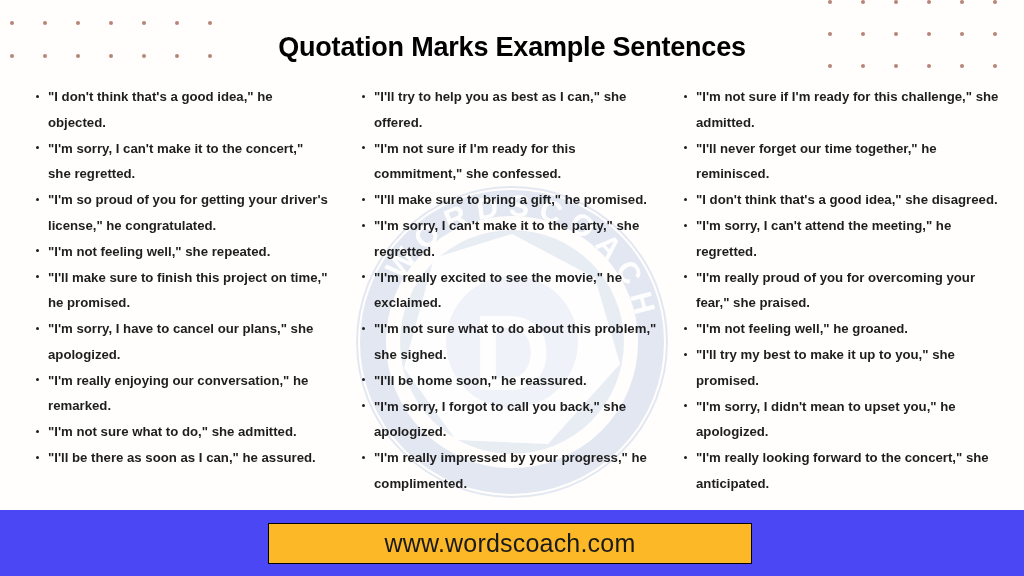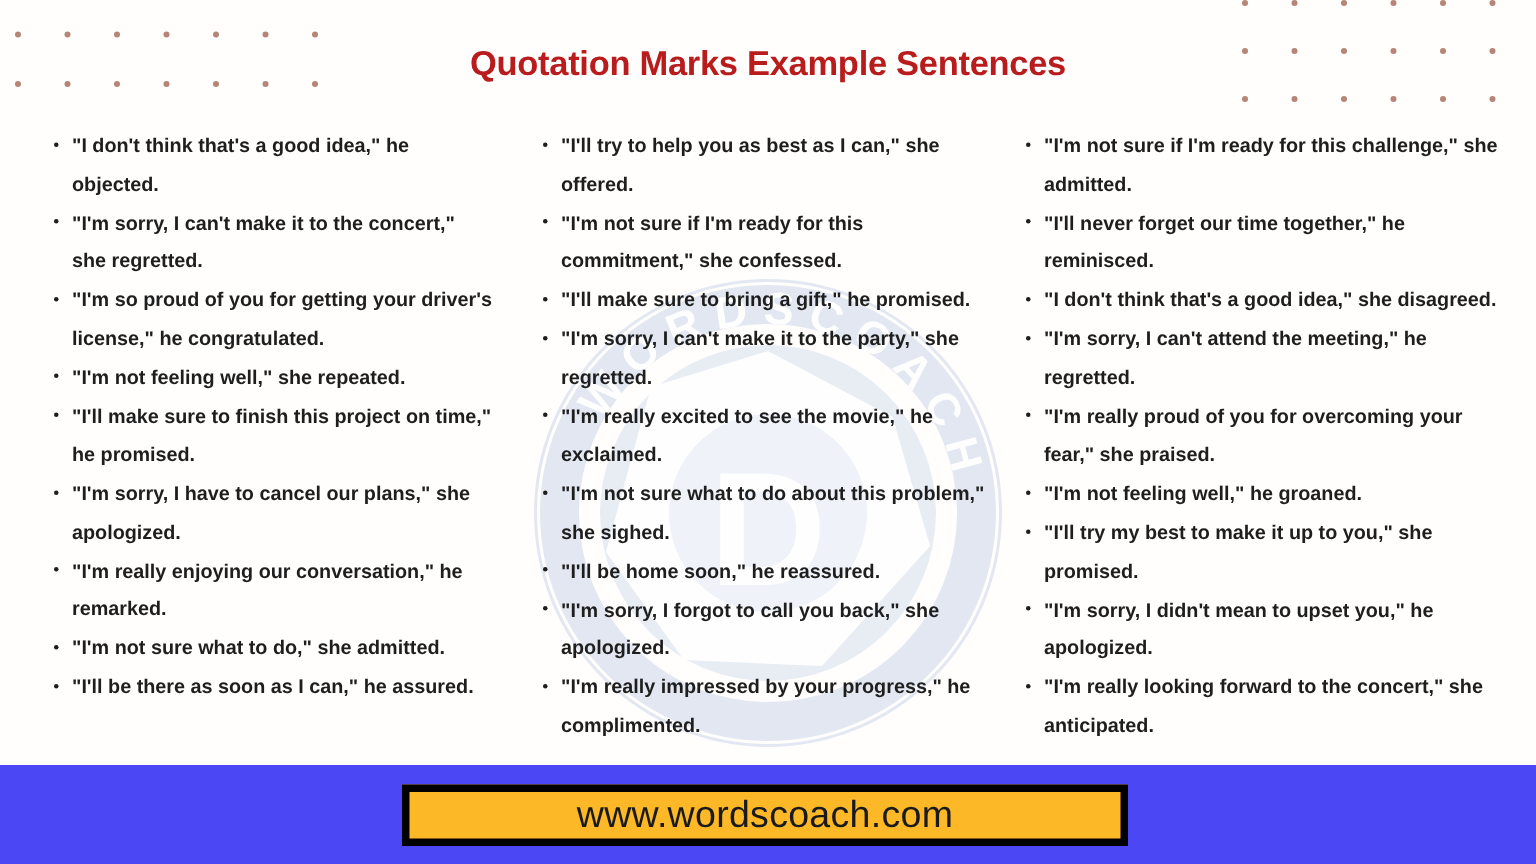--- a/index.html
+++ b/index.html
@@ -53,23 +53,23 @@
     pointer-events: none;
   }
 
   
   #page-title {
     position: absolute;
     top: 14px;
     left: 0;
     width: 1024px;
     text-align: center;
-    font-size: 23px;
+    font-size: 27px;
     font-weight: bold;
-    color: #b91c1c;
+    color: #000000;
     letter-spacing: -0.2px;
     z-index: 3;
   }
 
   
   #columns {
     position: absolute;
     top: 84px;
     left: 0;
     width: 1024px;
@@ -118,21 +118,21 @@
     background: #4b47f5;
     z-index: 4;
   }
   #footer-url-box {
     position: absolute;
     left: 268px;
     top: 13px;
     width: 484px;
     height: 41px;
     background: #fcb827;
-    border: 5px solid #000000;
+    border: 1px solid #000000;
     box-sizing: border-box;
     display: flex;
     align-items: center;
     justify-content: center;
   }
   #footer-url-text {
     font-size: 25px;
     color: #1a1a1a;
     letter-spacing: .2px;
   }

